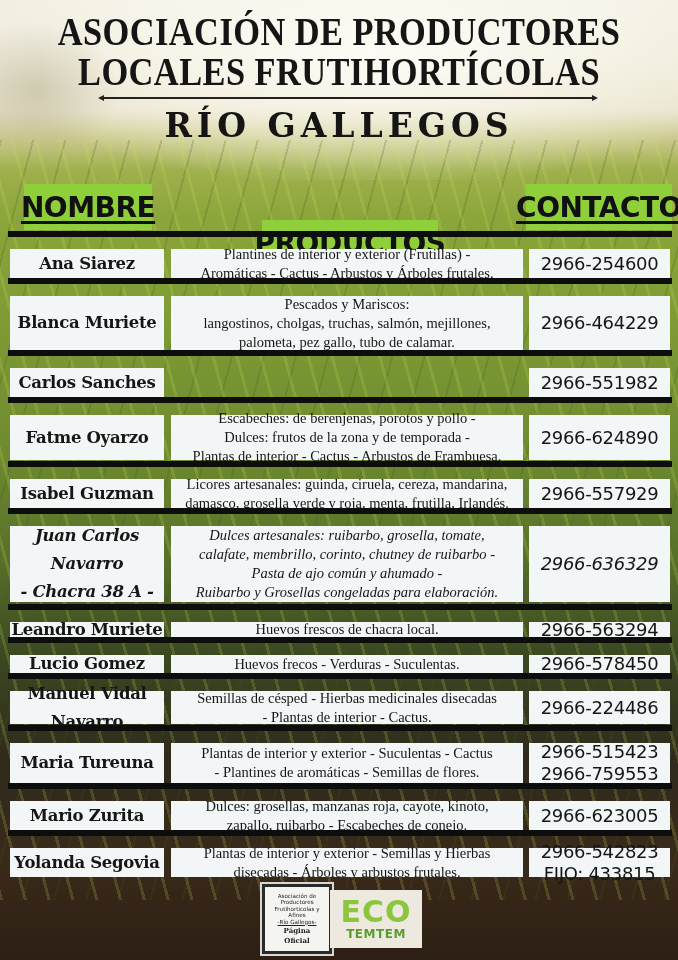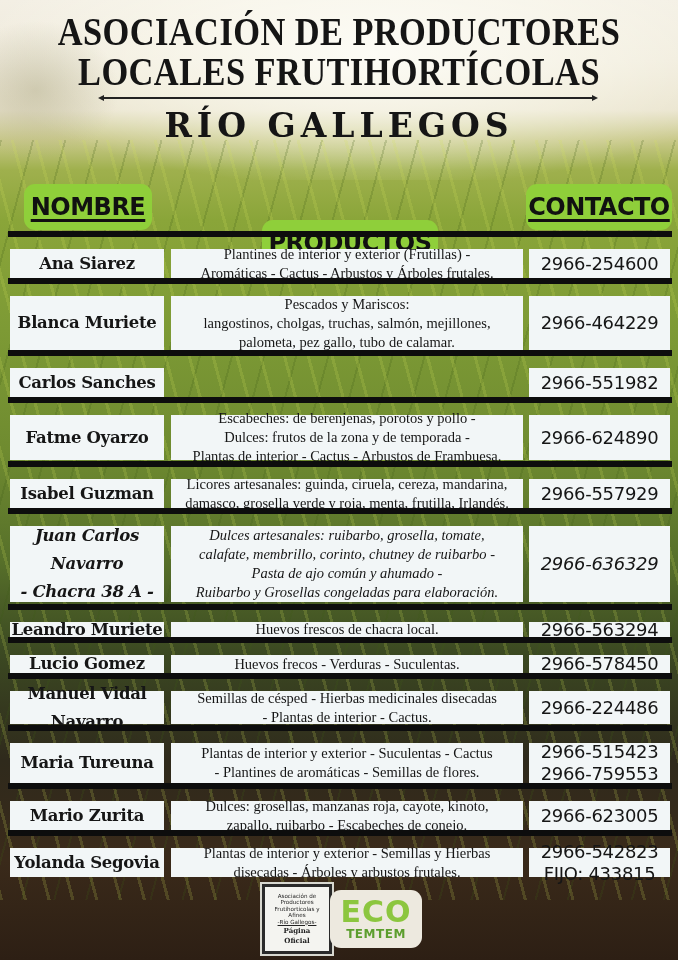--- a/index.html
+++ b/index.html
@@ -45,23 +45,23 @@
   .title-rule::before { left: -6px; border-right: 6px solid #222; }
   .title-rule::after { right: -6px; border-left: 6px solid #222; }
   .subtitle {
     position: absolute; top: 104px; left: 0; width: 678px; text-align: center;
     font-family: "DejaVu Serif", serif; font-weight: bold; font-size: 33px;
     letter-spacing: 5px; color: #151515; line-height: 44px;
   }
   .col-header {
     position: absolute; top: 184px; height: 46px; background: #8fcf3a;
     display: flex; align-items: center; justify-content: center;
-    font-family: "DejaVu Sans", sans-serif; font-weight: bold; font-size: 24px;
+    font-family: "DejaVu Sans", sans-serif; font-weight: bold; font-size: 28px;
     color: #111; text-decoration: underline; text-decoration-thickness: 3px;
-    text-underline-offset: 4px; letter-spacing: -0.5px; border-radius: 11px;
+    text-underline-offset: 4px; letter-spacing: -0.5px;
   }
   .hdr-nombre { left: 24px; width: 128px; }
   .hdr-productos { left: 262px; width: 176px; margin-top: 36px; }
   .hdr-contacto { left: 526px; width: 146px; }
 
   .table-bg {
     position: absolute; left: 8px; top: 233px; width: 664px; height: 648px;
   }
   .row { position: absolute; left: 0; width: 664px; }
   .row::before {
@@ -80,21 +80,21 @@
   .logo-assoc {
     position: absolute; left: 246px; top: 884px; width: 70px; height: 70px;
     background: #f4f4f0; border: 3px solid #2a2a2a; outline: 2px solid #d8d8d0;
     display: flex; flex-direction: column; align-items: center; justify-content: center;
     font-family: "DejaVu Sans", sans-serif; font-size: 5.6px; line-height: 6.4px; text-align: center; color: #222; margin-left: 16px;
   }
   .logo-assoc .lg-strong { font-family: "DejaVu Serif", serif; font-weight: bold; font-size: 7px; line-height: 8px; margin-top: 2px; }
   .logo-assoc .lg-underline { text-decoration: underline; }
   .logo-eco {
     position: absolute; left: 330px; top: 890px; width: 92px; height: 58px;
-    background: #ede9df; display: flex; flex-direction: column; align-items: center; justify-content: center; border-radius: 11px;
+    background: #ede9df; display: flex; flex-direction: column; align-items: center; justify-content: center;
   }
   .logo-eco .eco-word { font-family: "DejaVu Sans", sans-serif; font-weight: bold; font-size: 30px; line-height: 30px; color: #8cc63f; letter-spacing: 1px; }
   .logo-eco .eco-sub { font-family: "DejaVu Sans", sans-serif; font-weight: bold; font-size: 12px; line-height: 14px; color: #5c9e2e; letter-spacing: 0.5px; }
 </style>
 </head>
 <body>
 
 <div class="haze"></div>
 <div class="trees"></div>
 <div class="leaves"></div>

